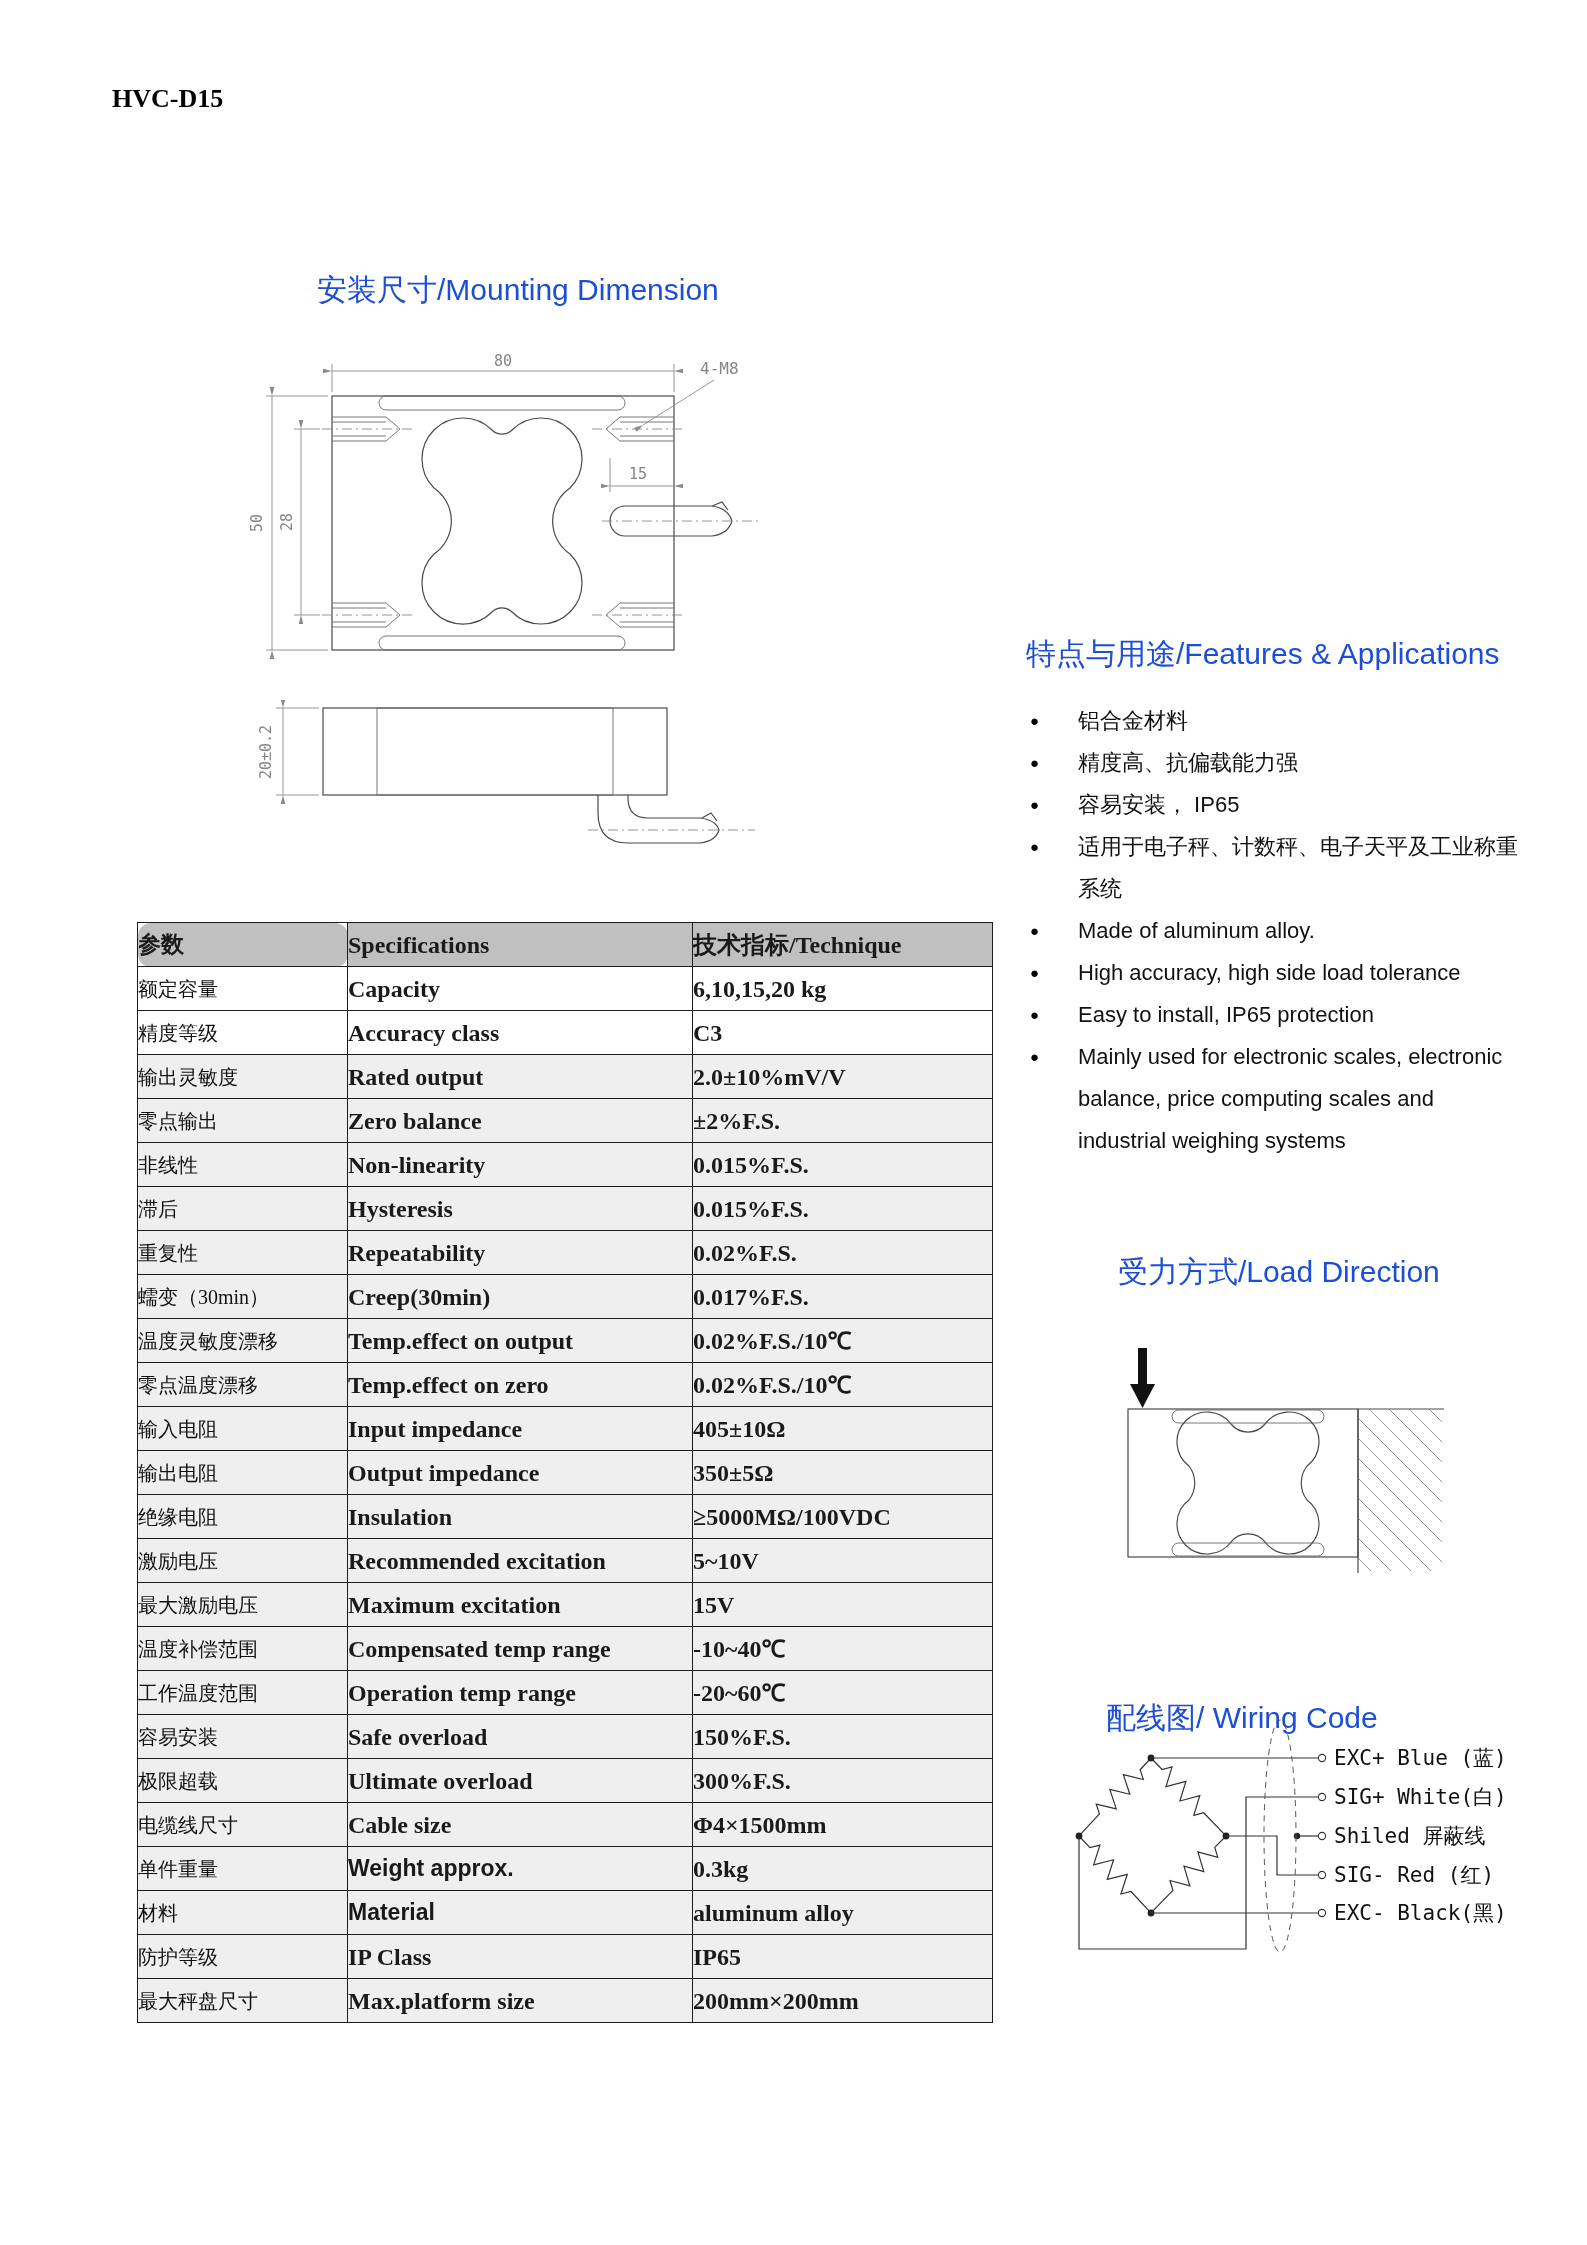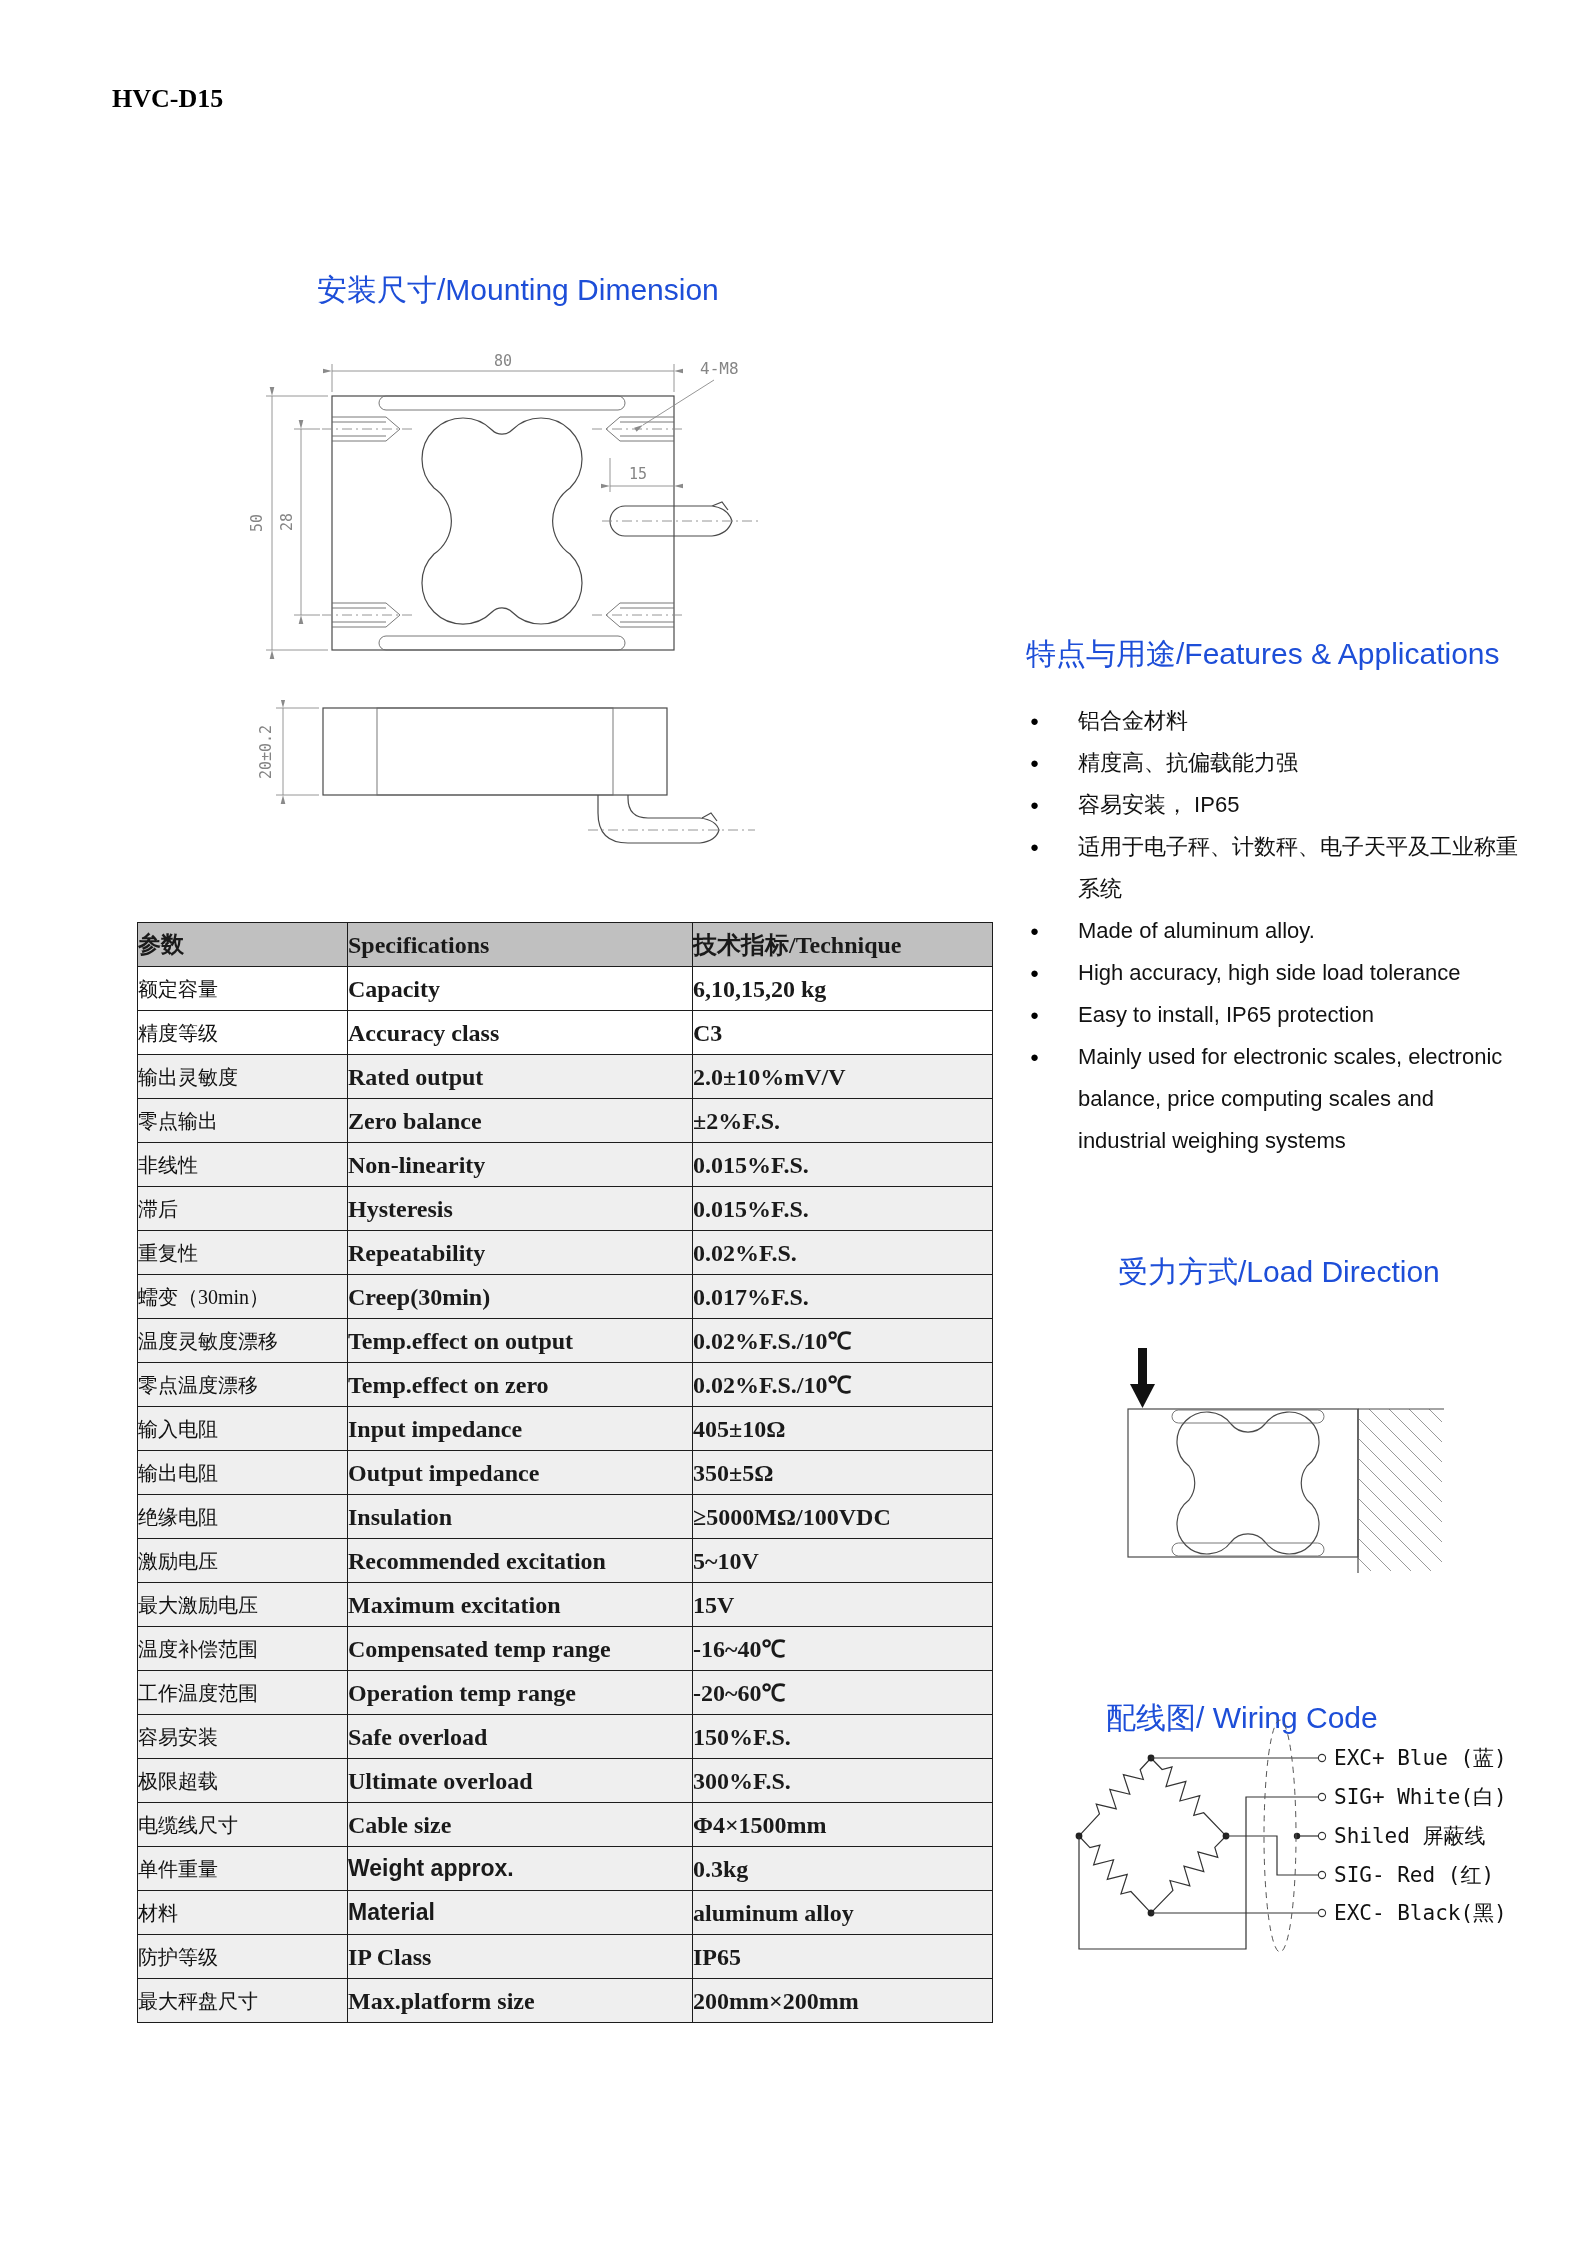--- a/index.html
+++ b/index.html
@@ -36,21 +36,21 @@
   }
   table.spec col.c1 { width:210px; } table.spec col.c2 { width:345px; } table.spec col.c3 { width:300px; }
   table.spec th, table.spec td {
     border:1px solid #1c1c1c; height:43px; padding:0; vertical-align:middle;
     white-space:nowrap; overflow:hidden; line-height:1;
   }
   table.spec tr { background:#efefef; }
   table.spec tr.hdr { background:#c0c0c0; }
   table.spec tr.bg-white { background:#ffffff; }
   table.spec th { text-align:left; }
-  .h-param { padding-left:18px; font-size:23px; font-weight:bold; font-family:"Liberation Serif", serif; }
+  .h-param { padding-left:18px; font-size:23px; font-weight:bold; font-family:"Liberation Serif", serif;border-radius:13px; }
   .h-spec, .h-value { padding-left:15px; font-size:24px; font-weight:bold; font-family:"Liberation Serif", serif;margin-left:44px; }
   td.param { padding-left:18px; font-size:20px; font-family:"Liberation Serif", serif; color:#111; }
   td.spec  { padding-left:15px; font-size:24px; font-weight:bold; font-family:"Liberation Serif", serif; }
   td.spec.sans { font-family:"Liberation Sans", sans-serif; font-size:23px; }
   td.value { padding-left:11px; font-size:24px; font-weight:bold; font-family:"Liberation Serif", serif; }
   .abs { position:absolute; }
 </style>
 </head>
 <body>
 
@@ -243,21 +243,21 @@
           <td class="value">5~10V</td>
         </tr>
     <tr>
           <td class="param">最大激励电压</td>
           <td class="spec">Maximum excitation</td>
           <td class="value">15V</td>
         </tr>
     <tr>
           <td class="param">温度补偿范围</td>
           <td class="spec">Compensated temp range</td>
-          <td class="value">-16~40℃</td>
+          <td class="value">-10~40℃</td>
         </tr>
     <tr>
           <td class="param">工作温度范围</td>
           <td class="spec">Operation temp range</td>
           <td class="value">-20~60℃</td>
         </tr>
     <tr>
           <td class="param">容易安装</td>
           <td class="spec">Safe overload</td>
           <td class="value">150%F.S.</td>

